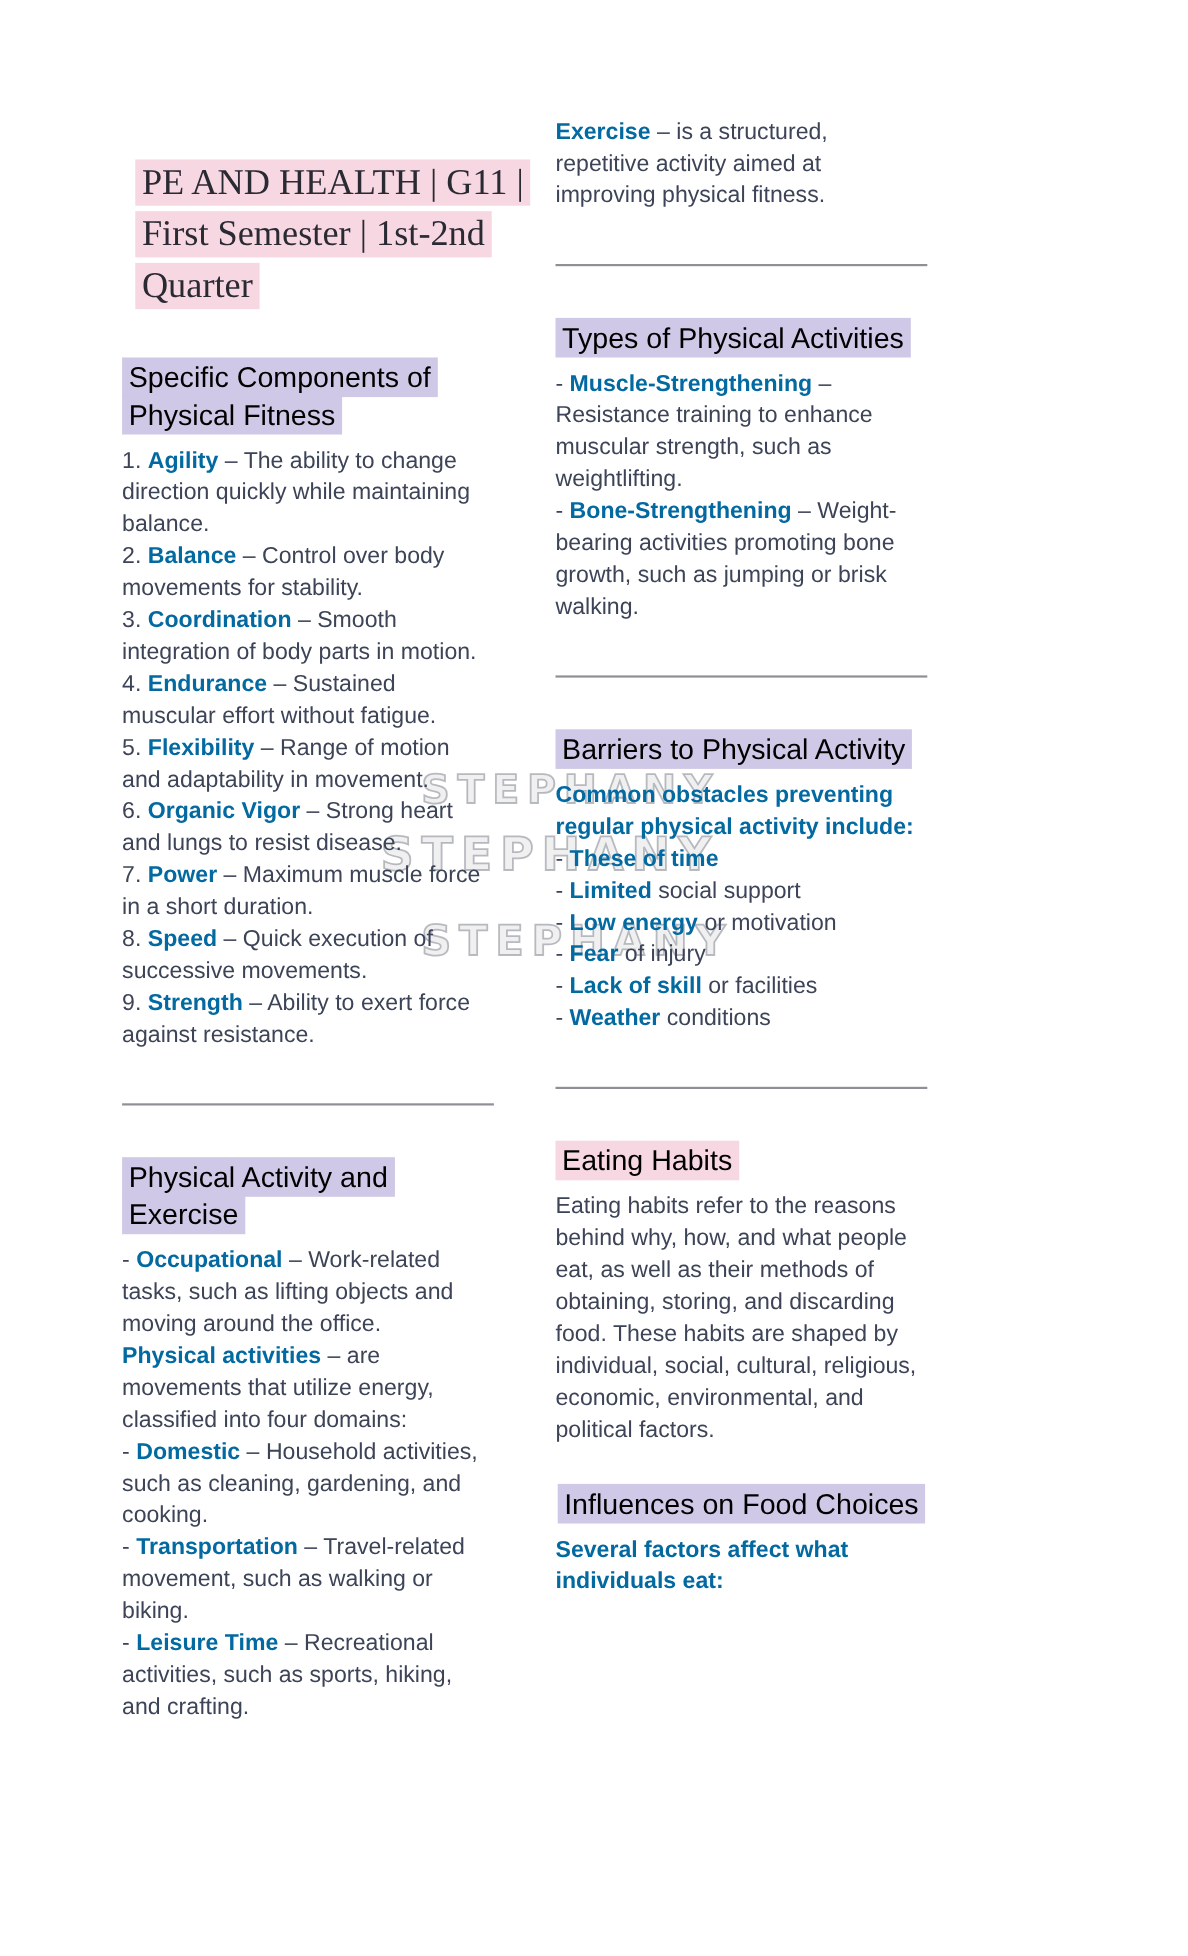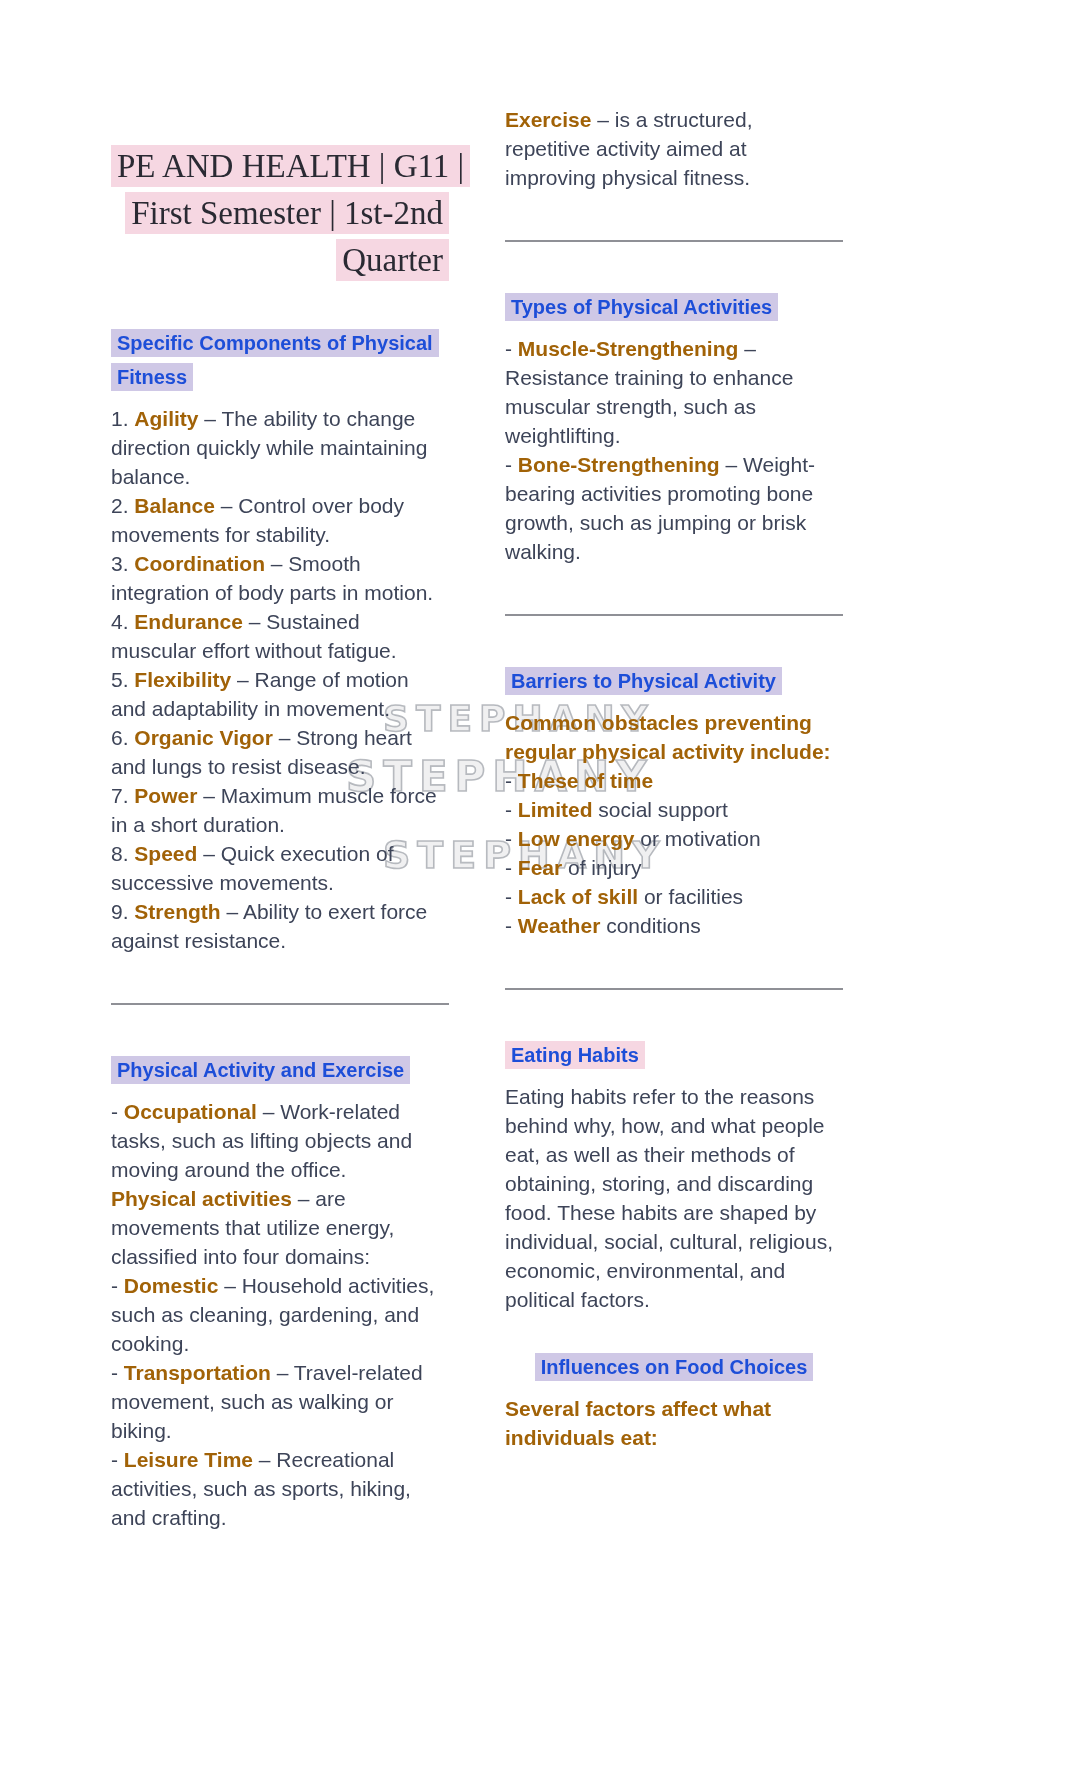--- a/index.html
+++ b/index.html
@@ -33,46 +33,45 @@
     box-sizing:border-box;
   }
   .col { width:338px; flex:0 0 338px; }
 
   h1 {
     font-family:"Liberation Serif", "DejaVu Serif", serif;
     font-weight:400;
     font-size:33px;
     line-height:47px;
     color:#2a2a33;
-    margin:38px 0 42px 0;
-    text-align:right;
+    margin:38px 0 42px 12px;
   }
   h1 .title-line { white-space:nowrap; }
 
   .hl {
     padding:3px 6px;
     -webkit-box-decoration-break:clone;
     box-decoration-break:clone;
   }
   .hl-pink { background:#f6d7e2; }
   .hl-lavender { background:#cfc8e6; }
 
   h2 {
-    font-size:20px;
+    font-size:26px;
     line-height:34px;
-    font-weight:700;
-    color:#1d4ed8;
+    font-weight:400;
+    color:#000000;
     margin:0 0 10px 0;
   }
   p {
     font-size:21px;
     line-height:29px;
     margin:0;
   }
-  p b { color:#a16207;text-align:right; }
+  p b { color:#0369a1;text-align:right; }
   p + h2 { margin-top:36px;text-align:center; }
 
   hr {
     border:none;
     border-top:2px solid #8f9096;
     margin:48px 0;
   }
 </style>
 </head>
 <body>

